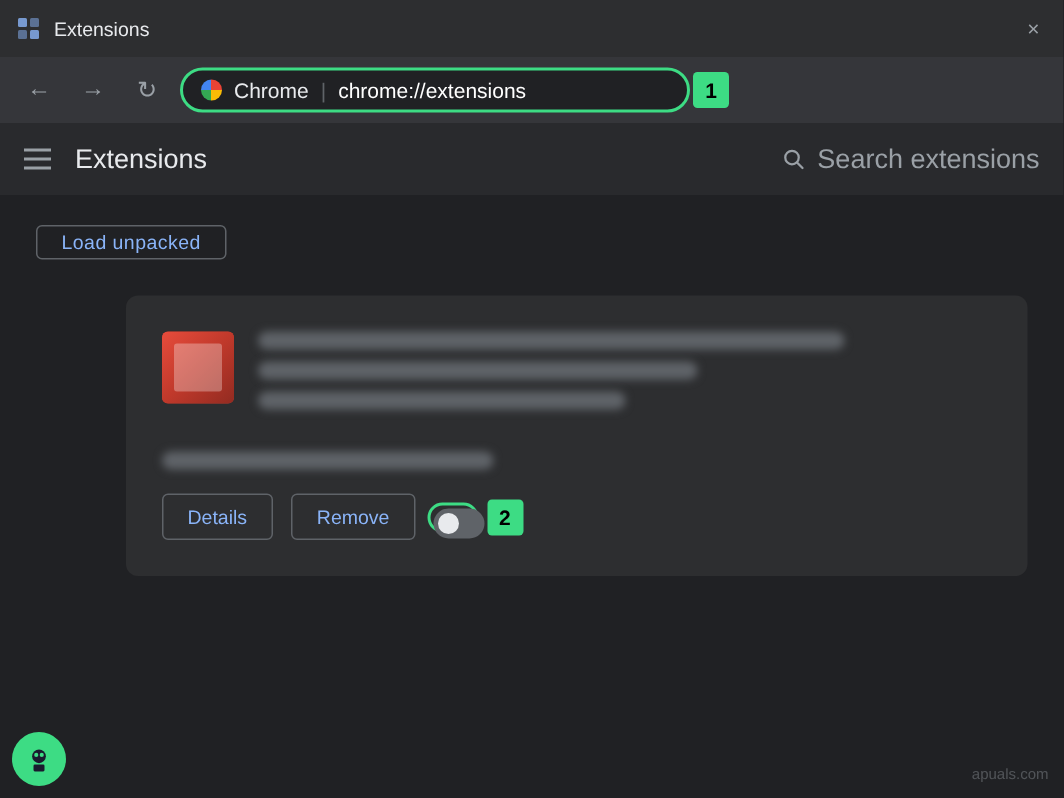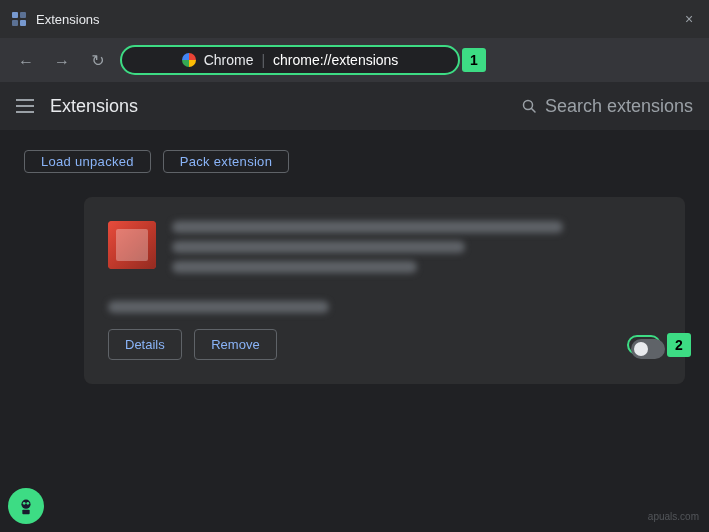--- a/index.html
+++ b/index.html
@@ -67,21 +67,20 @@
       width: 340px;
       height: 30px;
       background: #202124;
       border: 2px solid #3ddc84;
       border-radius: 15px;
       display: flex;
       align-items: center;
       padding: 0 12px;
       gap: 8px;
       position: relative;
-      justify-content: center;
     }
     .chrome-dot {
       width: 14px;
       height: 14px;
       border-radius: 50%;
       background: conic-gradient(#ea4335 0deg 90deg, #fbbc05 90deg 180deg, #34a853 180deg 270deg, #4285f4 270deg 360deg);
       flex-shrink: 0;
     }
     .address-separator {
       color: #5f6368;
@@ -232,21 +231,20 @@
       filter: blur(3px);
     }
     .blurred-line.w80 { width: 80%; }
     .blurred-line.w60 { width: 60%; }
     .blurred-line.w50 { width: 50%; }
     .blurred-line.w40 { width: 40%; }
 
     .extension-actions {
       display: flex;
       align-items: center;
-      justify-content: space-between;
       margin-top: 16px;
     }
 
     .ext-btn {
       background: transparent;
       border: 1px solid #5f6368;
       color: #8ab4f8;
       padding: 7px 16px;
       font-size: 13px;
       font-weight: 500;
@@ -375,21 +373,20 @@
       <line x1="10.5" y1="10.5" x2="14" y2="14" stroke="#9aa0a6" stroke-width="1.5" stroke-linecap="round"></line>
     </svg>
     <span style="color:#9aa0a6;font-size:18px;">Search extensions</span>
   </div>
 </div>
 
 <div class="main-content">
 
   <div class="action-buttons">
     <button class="action-btn">Load unpacked</button>
-    <button class="action-btn">Pack extension</button>
   </div>
 
   <div class="extensions-panel">
 
     <div class="extension-card">
       <div class="extension-icon-placeholder"></div>
       <div class="extension-info">
         <div class="blurred-line w80"></div>
         <div class="blurred-line w60"></div>
         <div class="blurred-line w50"></div>

